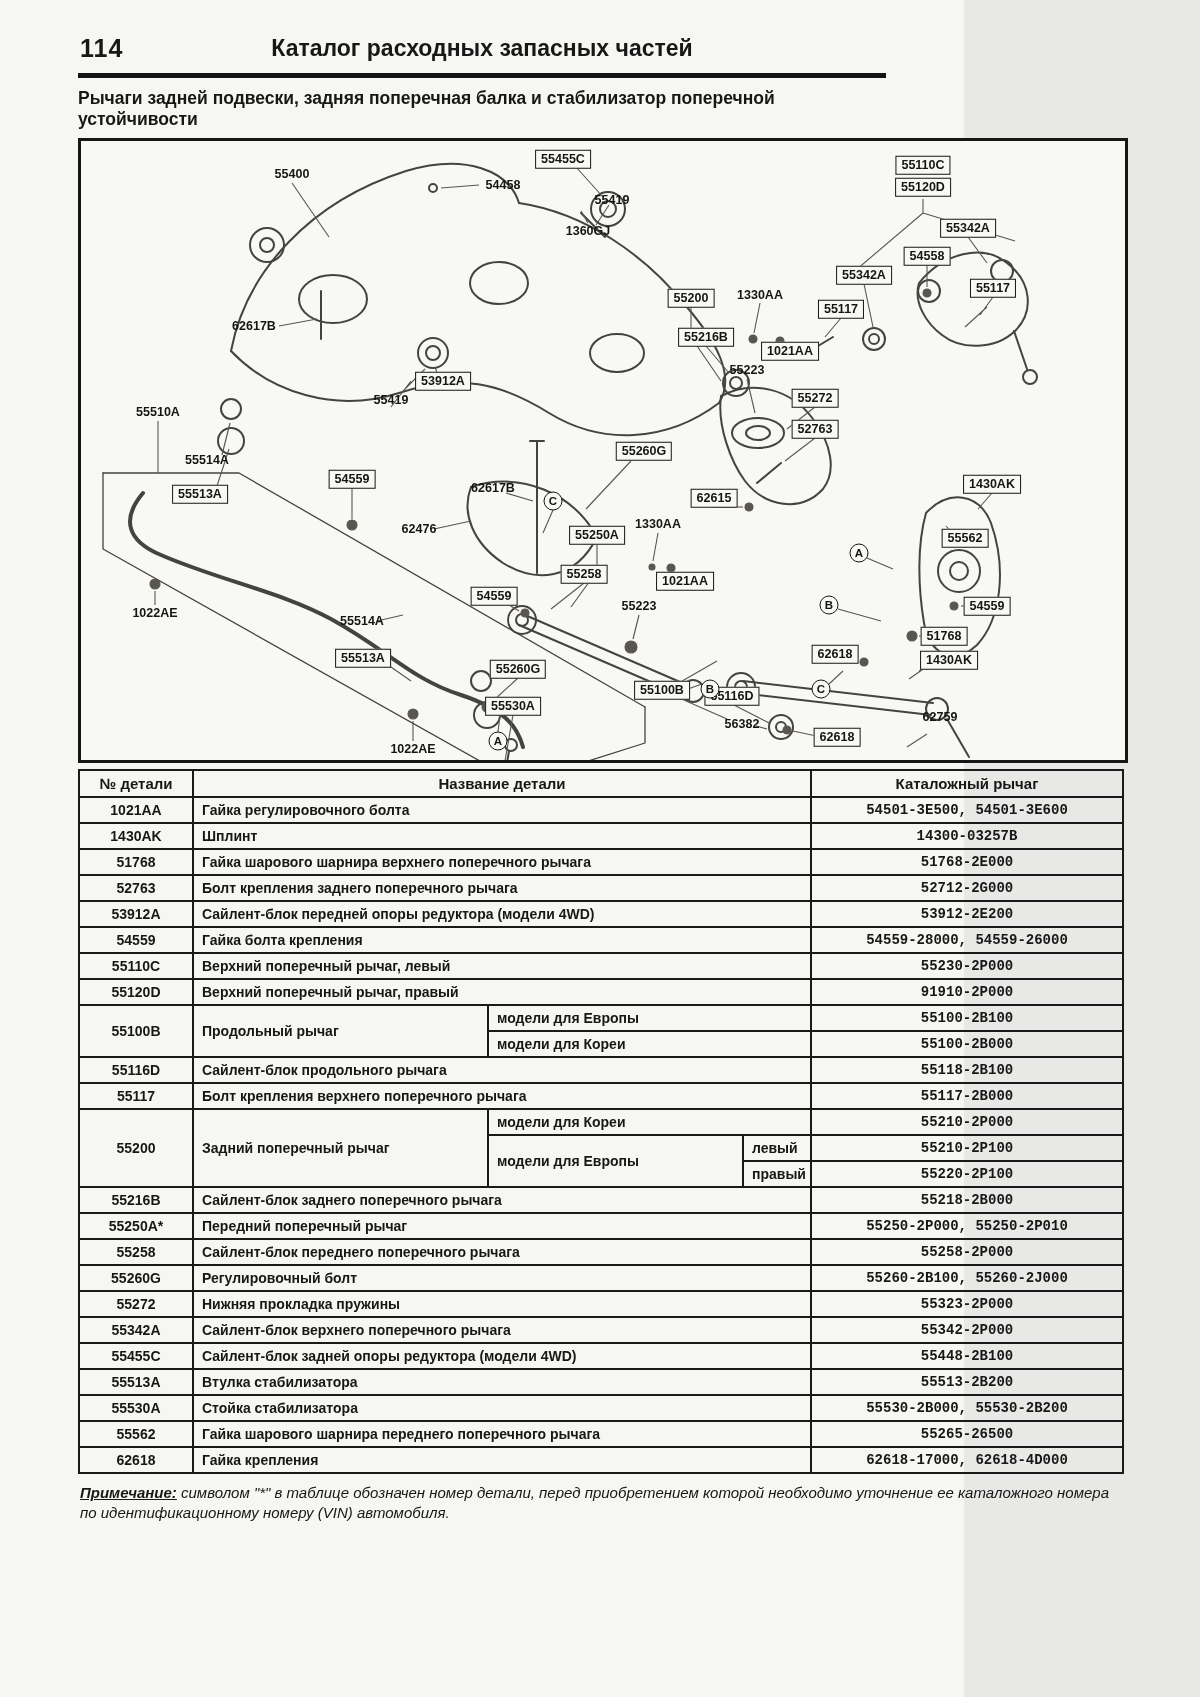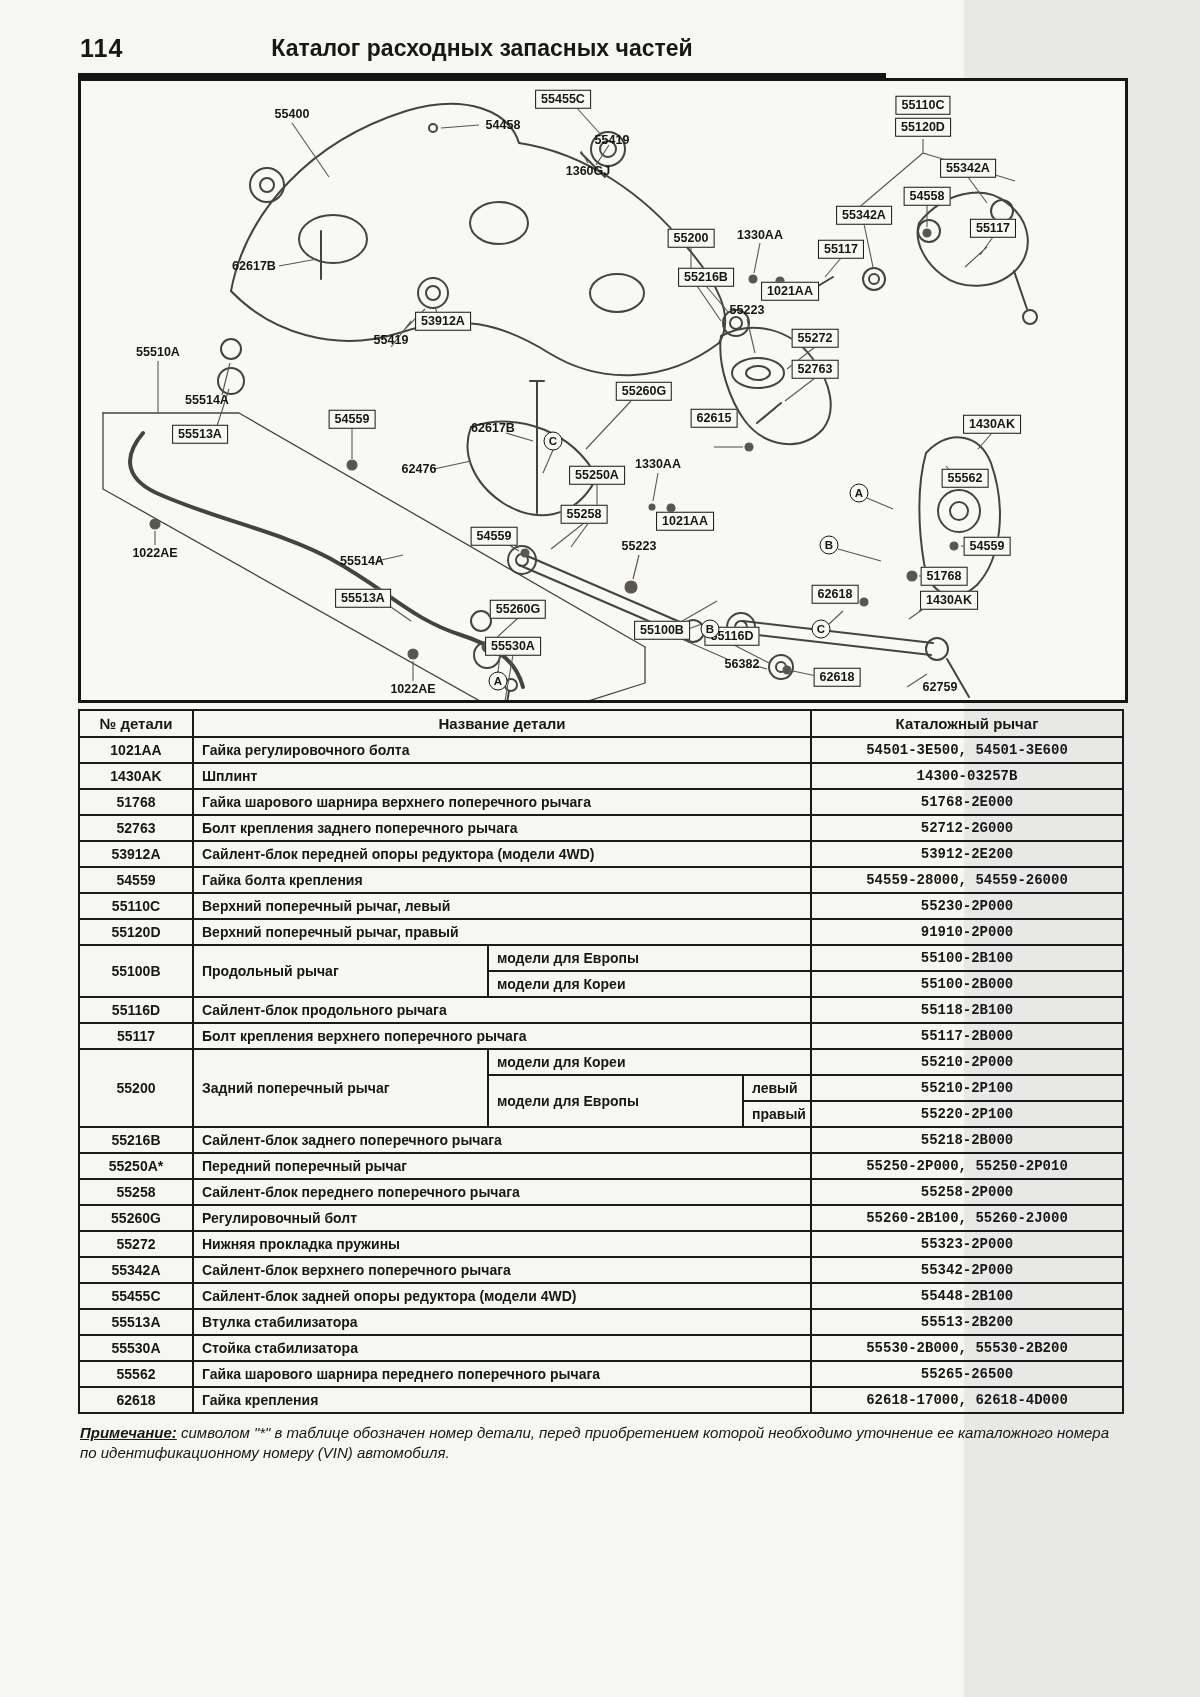--- a/index.html
+++ b/index.html
@@ -40,20 +40,21 @@
 <body>
 
 <div class="page">
 
   <div class="hdr">
     <span class="page-num">114</span>
     <h1>Каталог расходных запасных частей</h1>
   </div>
   <div class="rule"></div>
 
+  <div class="subtitle">Рычаги задней подвески, задняя поперечная балка и стабилизатор поперечной устойчивости</div>
 
   <div class="diagram">
     <svg width="1044" height="619" viewBox="0 0 1044 619">
       <g stroke="#45433f" fill="none" stroke-width="2" stroke-linecap="round" stroke-linejoin="round">
 
         <path d="M150,210 C165,130 230,60 325,30 C385,12 428,30 438,62"></path>
         <path d="M438,62 C505,72 565,115 605,165 C635,200 655,235 638,262"></path>
         <path d="M150,210 C190,252 255,272 318,252 C378,232 420,242 468,272 C520,304 585,302 638,262"></path>
         <ellipse cx="252" cy="158" rx="34" ry="24"></ellipse>
         <ellipse cx="418" cy="142" rx="29" ry="21"></ellipse>
@@ -226,21 +227,21 @@
         <div class="lbl" style="left: 173px; top: 185px;">62617B</div>
         <div class="lbl boxed" style="left: 362px; top: 240px;">53912A</div>
         <div class="lbl" style="left: 310px; top: 259px;">55419</div>
         <div class="lbl" style="left: 77px; top: 271px;">55510A</div>
         <div class="lbl" style="left: 126px; top: 319px;">55514A</div>
         <div class="lbl boxed" style="left: 119px; top: 353px;">55513A</div>
         <div class="lbl boxed" style="left: 271px; top: 338px;">54559</div>
         <div class="lbl" style="left: 338px; top: 388px;">62476</div>
         <div class="lbl" style="left: 412px; top: 347px;">62617B</div>
         <div class="lbl boxed" style="left: 563px; top: 310px;">55260G</div>
-        <div class="lbl boxed" style="left: 633px; top: 337px;">62615</div>
+        <div class="lbl boxed" style="left: 633px; top: 357px;">62615</div>
         <div class="lbl" style="left: 577px; top: 383px;">1330AA</div>
         <div class="lbl boxed" style="left: 516px; top: 394px;">55250A</div>
         <div class="lbl boxed" style="left: 503px; top: 433px;">55258</div>
         <div class="lbl boxed" style="left: 604px; top: 440px;">1021AA</div>
         <div class="lbl" style="left: 558px; top: 465px;">55223</div>
         <div class="lbl boxed" style="left: 413px; top: 455px;">54559</div>
         <div class="lbl boxed" style="left: 911px; top: 343px;">1430AK</div>
         <div class="lbl boxed" style="left: 884px; top: 397px;">55562</div>
         <div class="lbl boxed" style="left: 906px; top: 465px;">54559</div>
         <div class="lbl boxed" style="left: 863px; top: 495px;">51768</div>
@@ -249,21 +250,21 @@
         <div class="lbl" style="left: 74px; top: 472px;">1022AE</div>
         <div class="lbl" style="left: 281px; top: 480px;">55514A</div>
         <div class="lbl boxed" style="left: 282px; top: 517px;">55513A</div>
         <div class="lbl boxed" style="left: 437px; top: 528px;">55260G</div>
         <div class="lbl boxed" style="left: 432px; top: 565px;">55530A</div>
         <div class="lbl" style="left: 332px; top: 608px;">1022AE</div>
         <div class="lbl boxed" style="left: 581px; top: 549px;">55100B</div>
         <div class="lbl boxed" style="left: 651px; top: 555px;">55116D</div>
         <div class="lbl" style="left: 661px; top: 583px;">56382</div>
         <div class="lbl boxed" style="left: 756px; top: 596px;">62618</div>
-        <div class="lbl" style="left: 859px; top: 606px;">62759</div>
+        <div class="lbl" style="left: 859px; top: 576px;">62759</div>
         <div class="lbl circle" style="left: 778px; top: 412px;">A</div>
         <div class="lbl circle" style="left: 748px; top: 464px;">B</div>
         <div class="lbl circle" style="left: 740px; top: 548px;">C</div>
         <div class="lbl circle" style="left: 629px; top: 548px;">B</div>
         <div class="lbl circle" style="left: 472px; top: 360px;">C</div>
         <div class="lbl circle" style="left: 417px; top: 600px;">A</div>
       </div>
   </div>
 
   <table class="parts">

